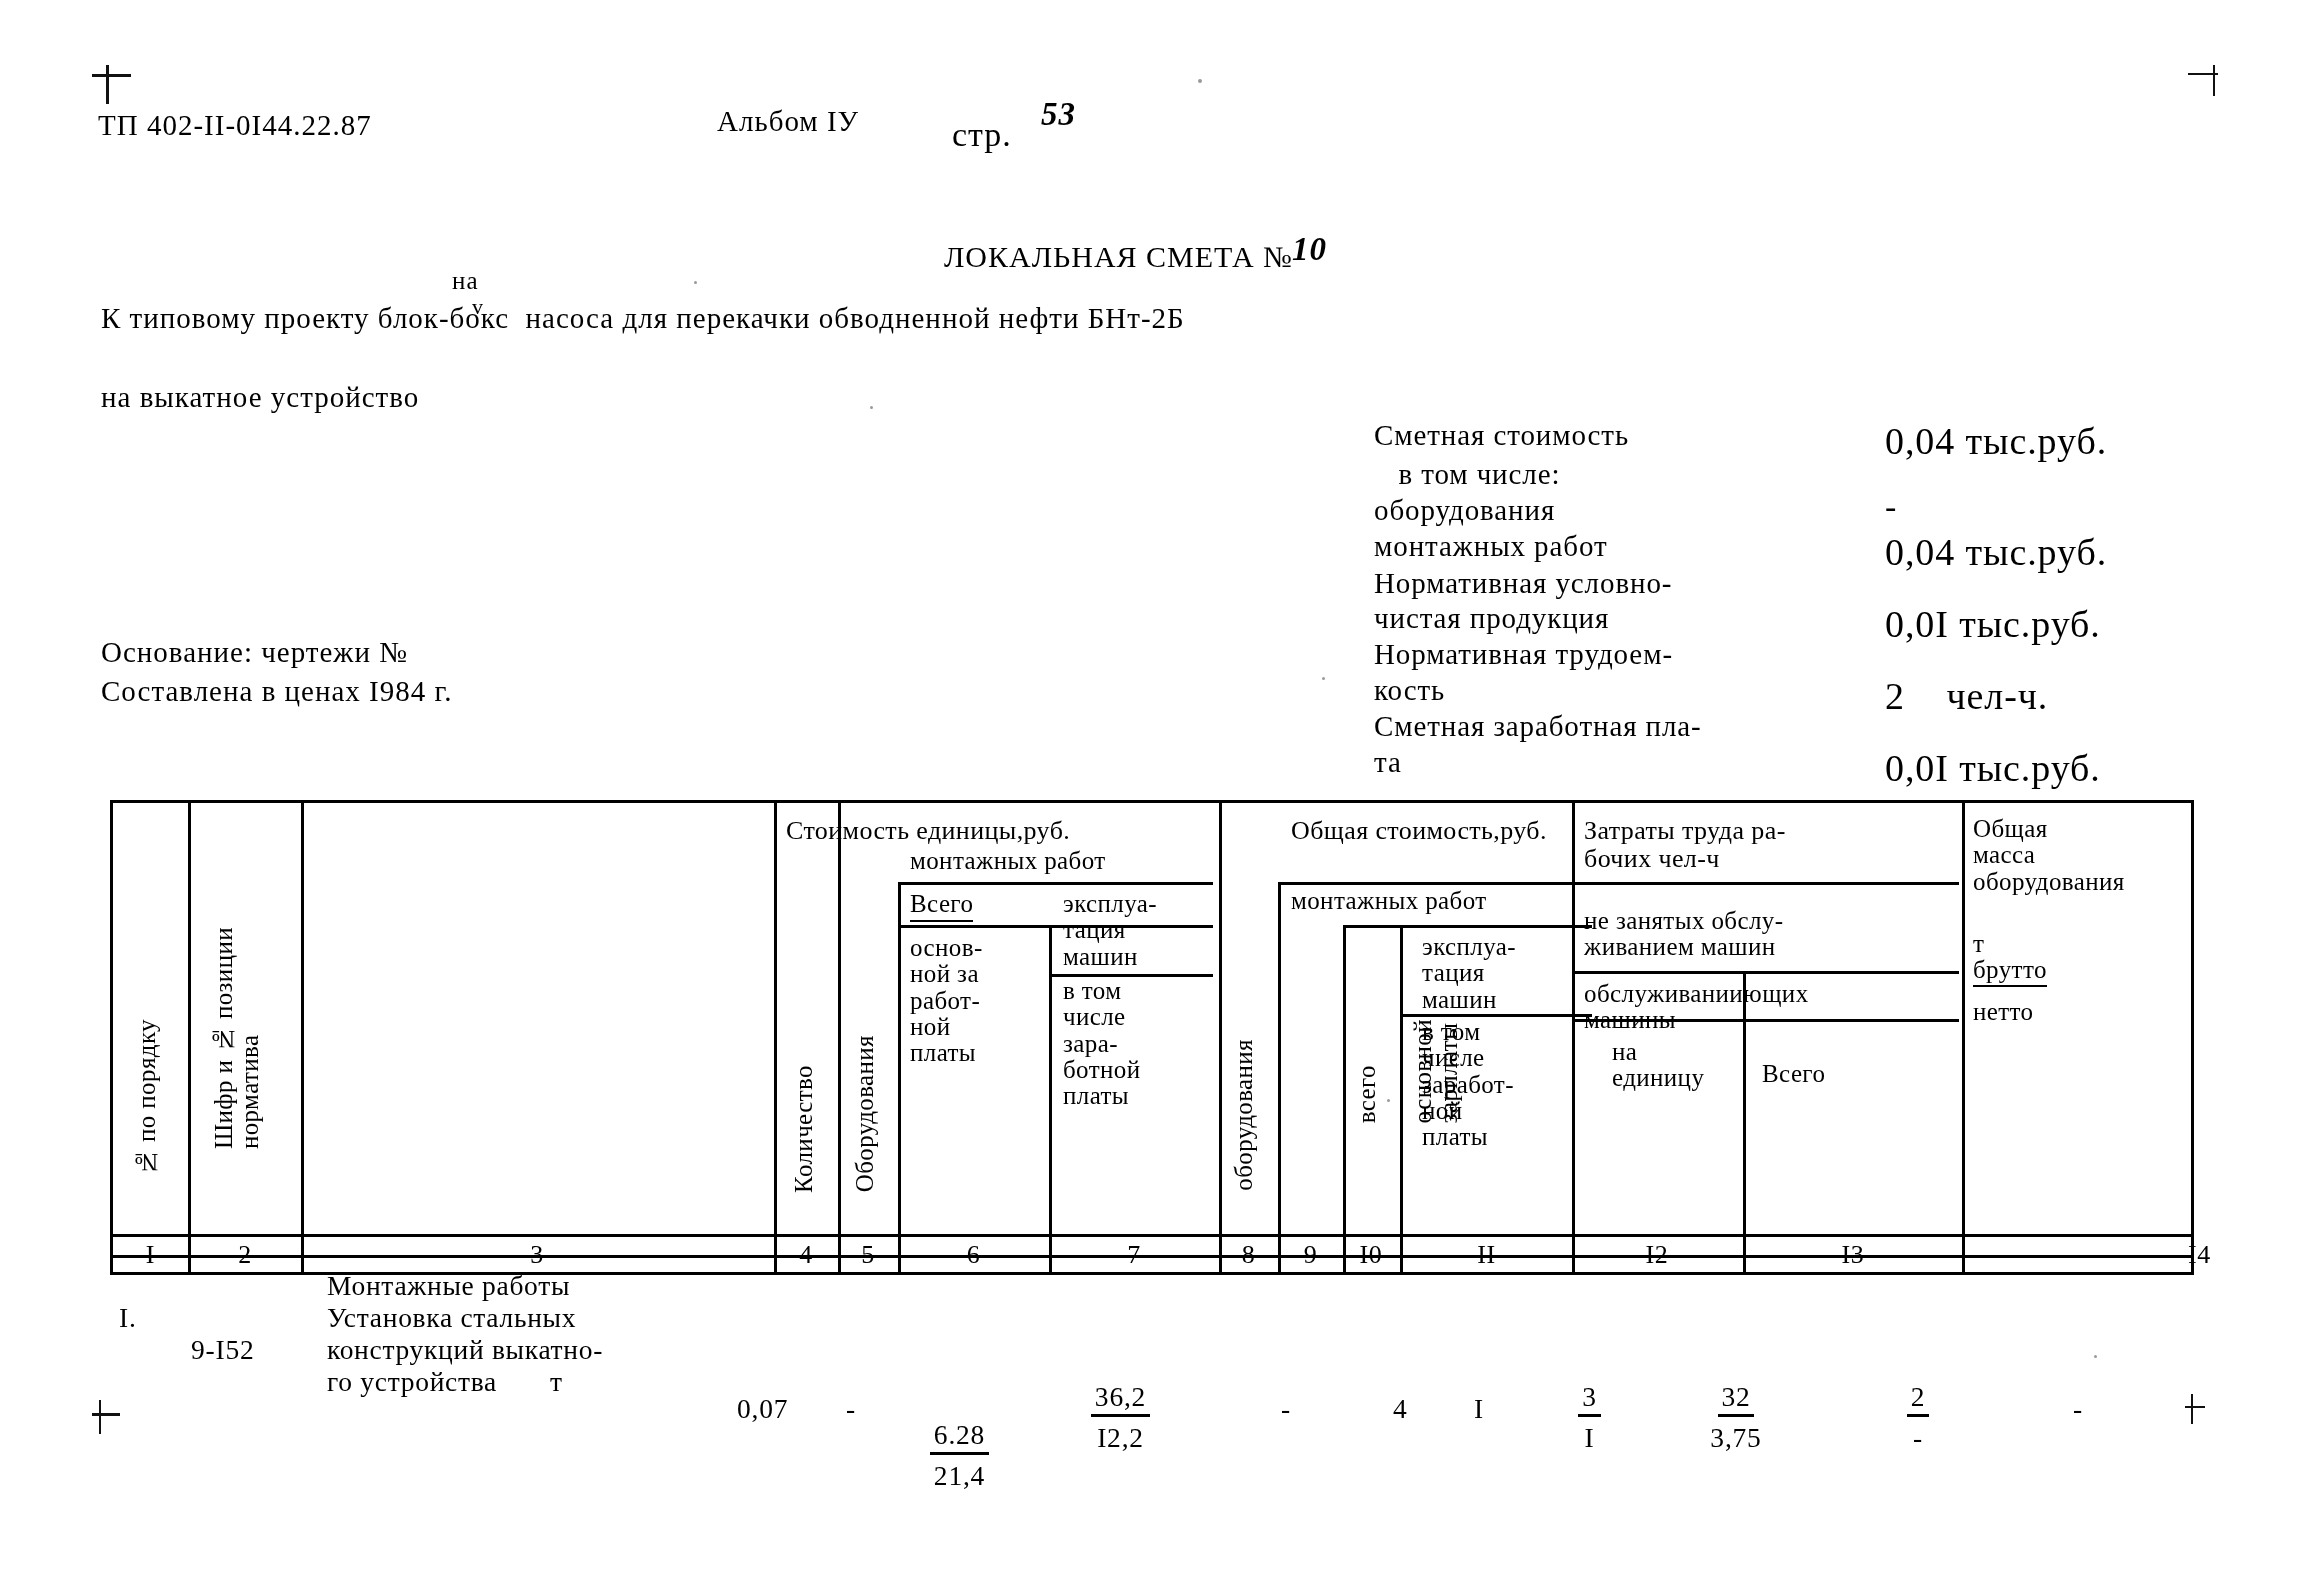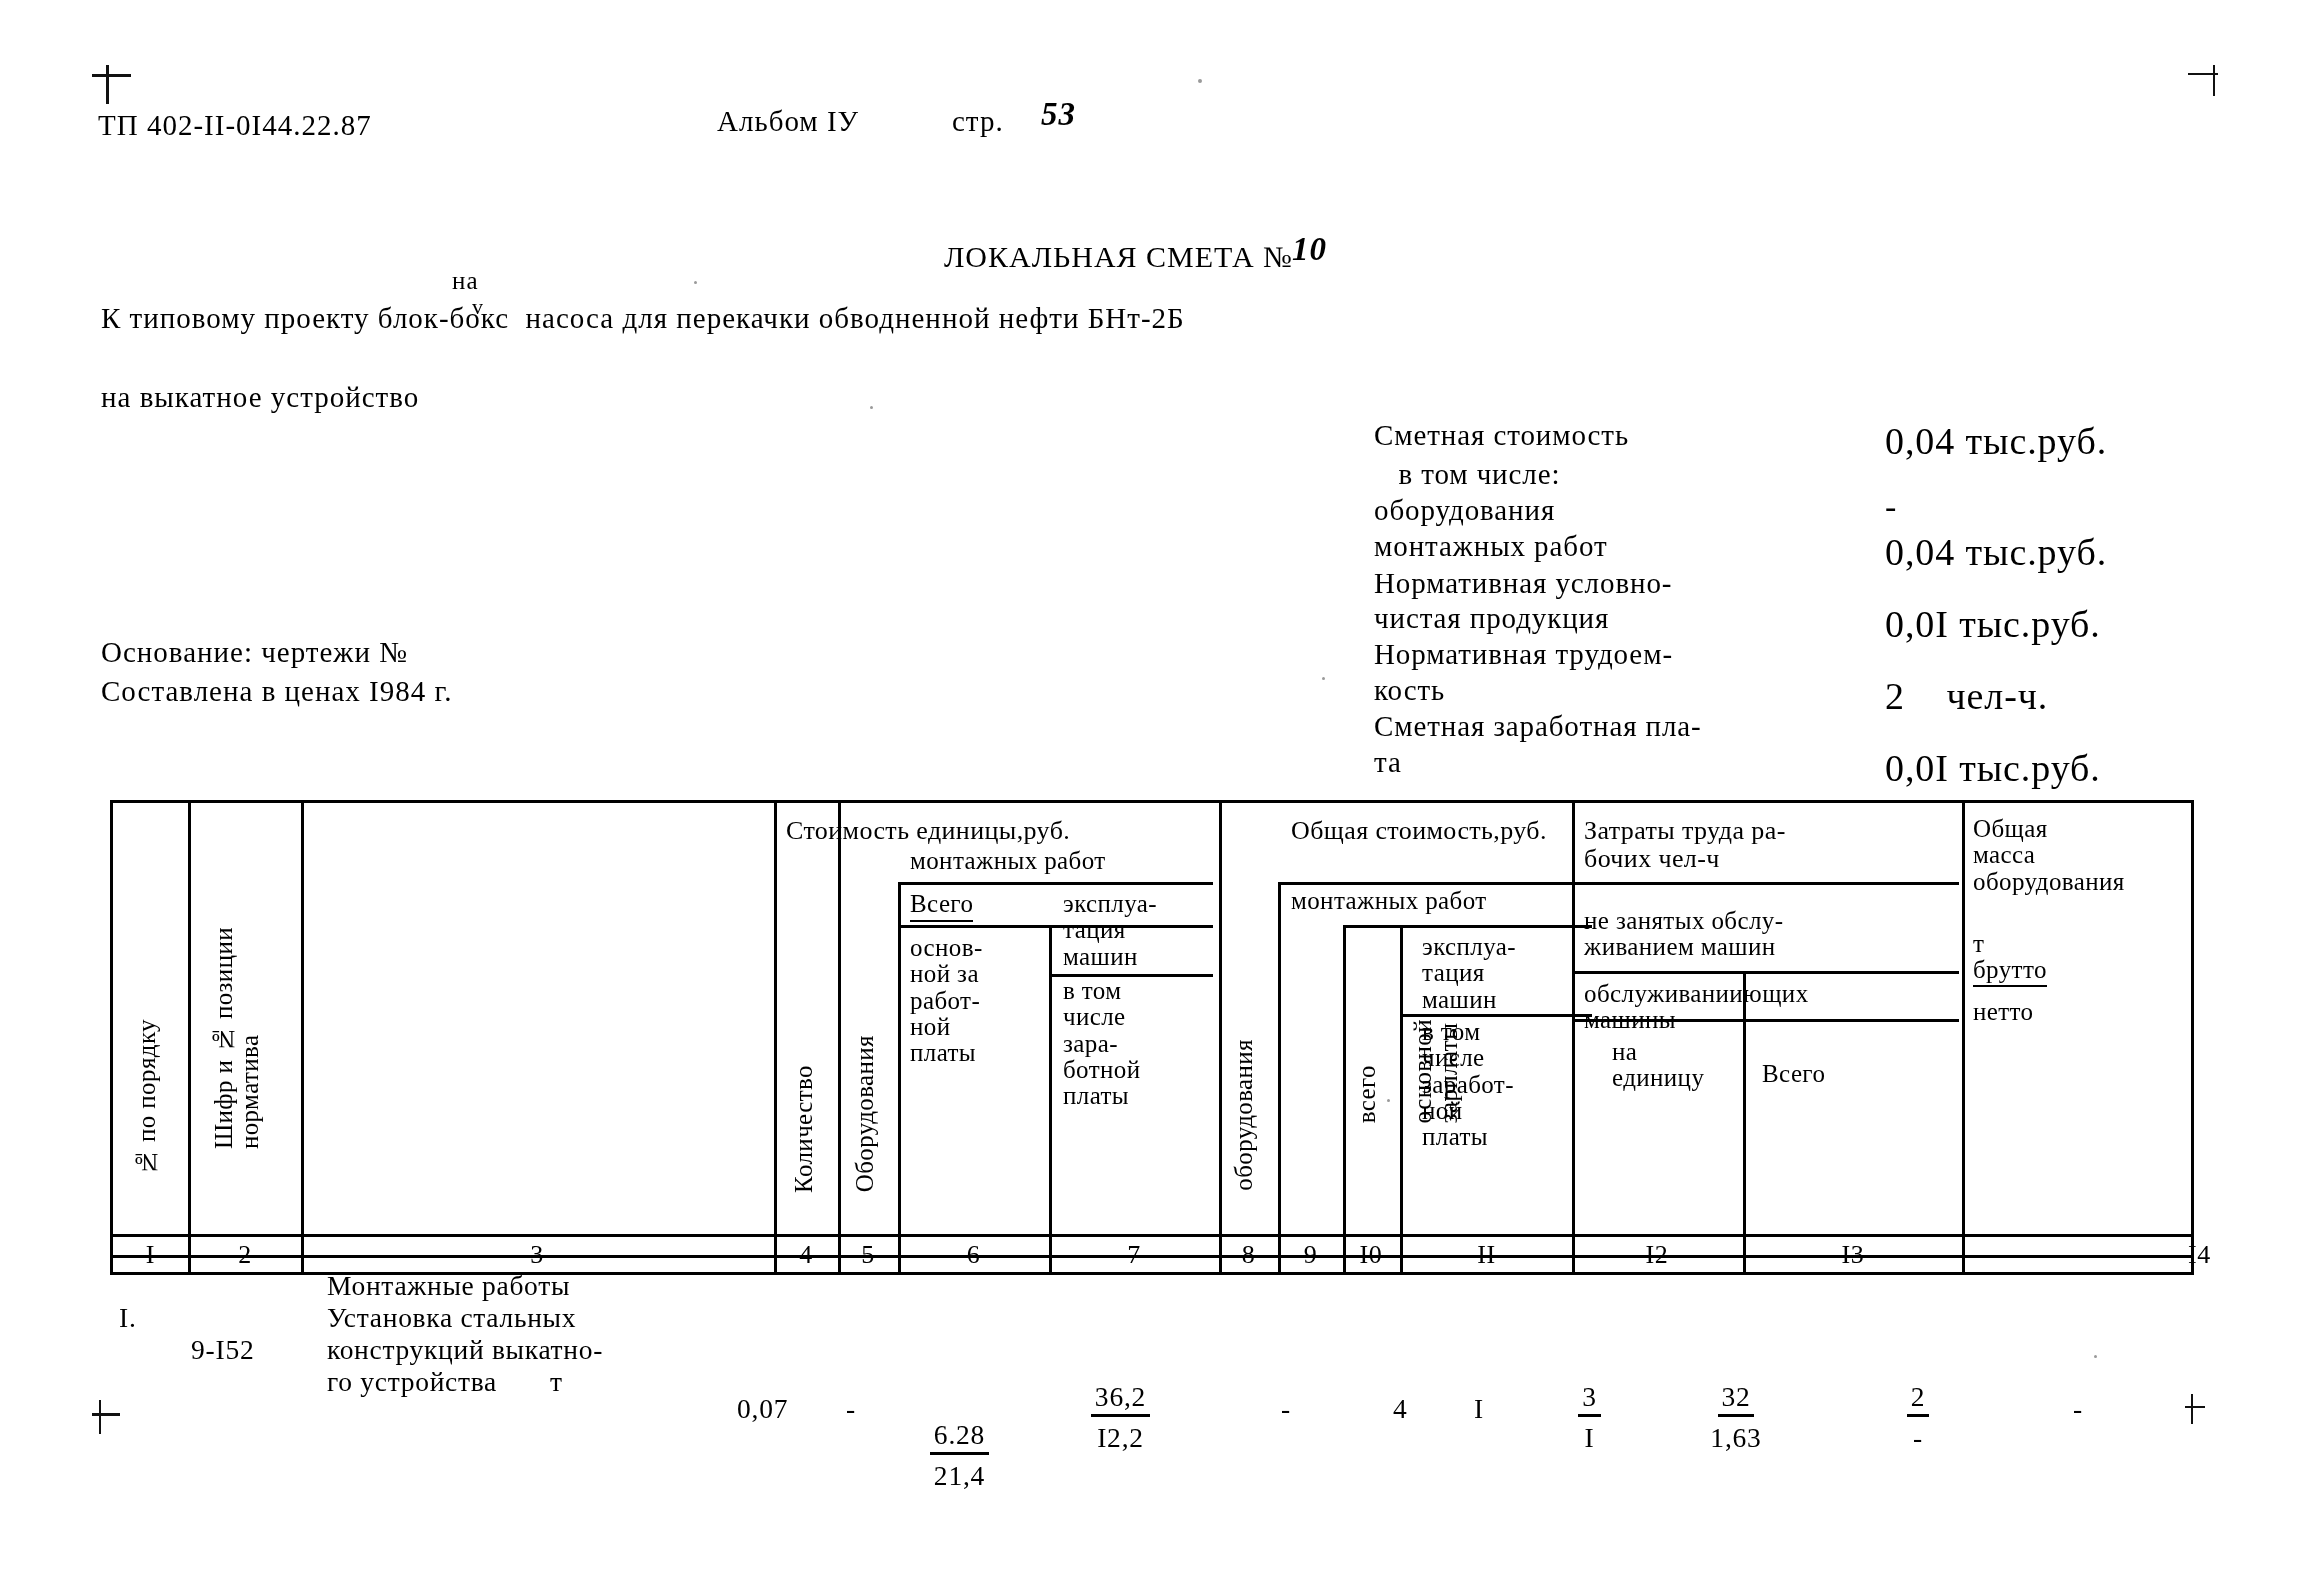--- a/index.html
+++ b/index.html
@@ -49,21 +49,21 @@
   .corner.tr::before { right: 2.6px; top: 0; width: 2.6px; height: 31px; }
   .corner.tr::after  { right: 0; top: 7.9px; width: 30px; height: 2.6px; }
   .corner.bl::before { left: 6.5px; top: 0; width: 2.6px; height: 34px; }
   .corner.bl::after  { left: 0; top: 13px; width: 27.5px; height: 2.6px; }
   .corner.br::before { right: 11.8px; top: 0; width: 2px; height: 30px; }
   .corner.br::after  { right: 0; top: 11.8px; width: 19.6px; height: 2px; }
 
   
   #doc-code      { left: 98px; top: 111px;  font-size: 29px; }
   #album-label   { left: 717px; top: 107px; font-size: 29px; }
-  #page-label    { left: 952px; top: 107px; font-size: 29px; }
+  #page-label    { left: 952px; top: 118px; font-size: 34px; }
   #page-number   { left: 1041px; top: 98px; font-size: 33px; }
 
   #estimate-title     { left: 944px; top: 242px; font-size: 30px; font-weight: normal; }
   #estimate-number    { left: 1292px; top: 233px; font-size: 33px; }
 
   #subject-line-1 { left: 101px;  top: 304px; font-size: 29px; }
   #insert-na      { left: 452px;  top: 268px; font-size: 25px; }
   #insert-caret   { left: 472px;  top: 296px; font-size: 22px; }
   #subject-line-2 { left: 101px;  top: 383px; font-size: 29px; }
 
@@ -344,21 +344,21 @@
     <div class="cellv" style="left:1393px; top:1393px;">4</div>
     <div class="cellv" style="left:1474px; top:1393px;">I</div>
 
     <div class="frac" style="left:1550px; top:1381px; width:79px;">
       <span class="num">3</span>
       <span class="den">I</span>
     </div>
 
     <div class="frac" style="left:1677px; top:1381px; width:118px;">
       <span class="num">32</span>
-      <span class="den">1,63</span>
+      <span class="den">3,75</span>
     </div>
 
     <div class="frac" style="left:1872px; top:1381px; width:92px;">
       <span class="num">2</span>
       <span class="den">-</span>
     </div>
 
     <div class="cellv" style="left:2073px; top:1393px;">-</div>
   </div>
 

